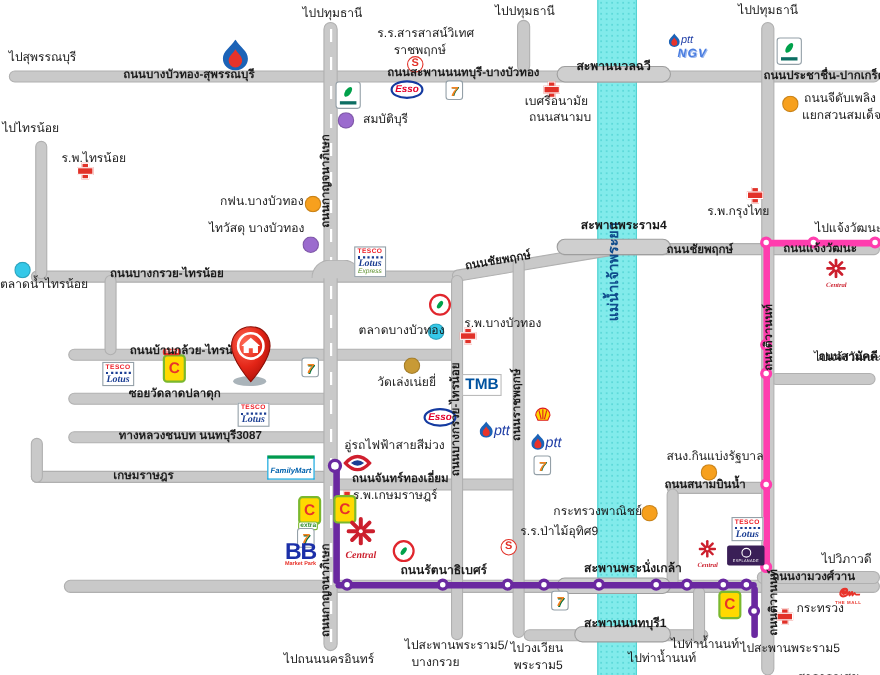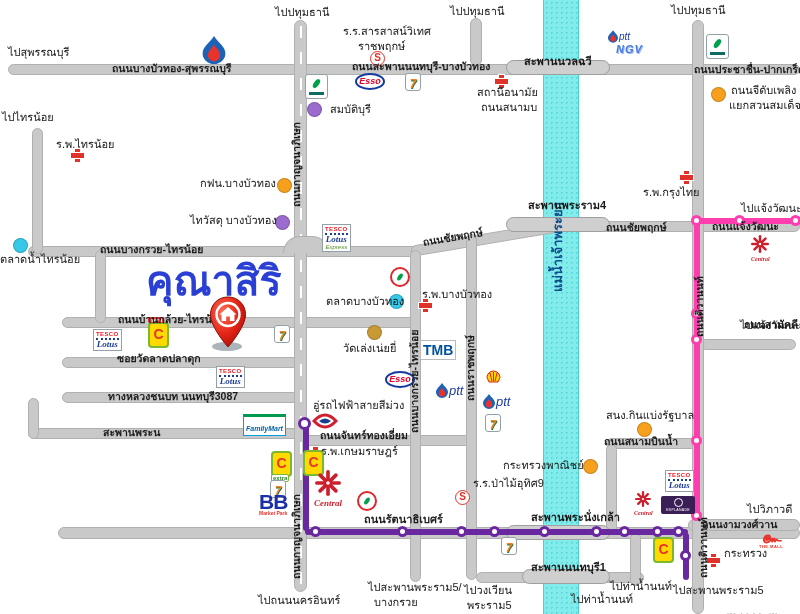--- a/index.html
+++ b/index.html
@@ -164,21 +164,21 @@
   <span class="L onr" style="left:112px;top:63px;">ถนนบางบัวทอง-สุพรรณบุรี</span>
   <span class="L onr" style="left:352px;top:61px;">ถนนสะพานนนทบุรี-บางบัวทอง</span>
   <span class="L onr" style="left:694px;top:64px;">ถนนประชาชื่น-ปากเกร็ด</span>
   <span class="L onr" style="left:100px;top:244px;">ถนนบางกรวย-ไทรน้อย</span>
   <span class="L onr" style="left:422px;top:237px;transform:rotate(-9.5deg);transform-origin:0 0;">ถนนชัยพฤกษ์</span>
   <span class="L onr" style="left:606px;top:222px;">ถนนชัยพฤกษ์</span>
   <span class="L onr" style="left:712px;top:221px;">ถนนแจ้งวัฒนะ</span>
   <span class="L onr" style="left:118px;top:314px;">ถนนบ้านกล้วย-ไทรน้อย</span>
   <span class="L onr" style="left:117px;top:353px;">ซอยวัดลาดปลาดุก</span>
   <span class="L onr" style="left:108px;top:391px;">ทางหลวงชนบท นนทบุรี3087</span>
-  <span class="L onr" style="left:103px;top:427px;">สะพานพระน</span>
+  <span class="L onr" style="left:103px;top:427px;">เกษมราษฎร</span>
   <span class="L onr" style="left:320px;top:430px;">ถนนจันทร์ทองเอี่ยม</span>
   <span class="L onr" style="left:364px;top:513px;font-size:11px;">ถนนรัตนาธิเบศร์</span>
   <span class="L onr" style="left:604px;top:436px;">ถนนสนามบินน้ำ</span>
   <span class="L onr" style="left:744px;top:319px;">ถนนสามัคคี</span>
   <span class="L onr" style="left:702px;top:519px;">ถนนงามวงศ์วาน</span>
   <span class="L onr v" style="left:291px;top:207px;">ถนนกาญจนาภิเษก</span>
   <span class="L onr v" style="left:291px;top:579px;">ถนนกาญจนาภิเษก</span>
   <span class="L onr v" style="left:409px;top:433px;">ถนนบางกรวย-ไทรน้อย</span>
   <span class="L onr v" style="left:465px;top:401px;">ถนนราชพฤกษ์</span>
   <span class="L onr v" style="left:694px;top:337px;">ถนนติวานนท์</span>
@@ -201,28 +201,28 @@
   <span class="L" style="left:368px;top:581px;">ไปสะพานพระราม5/</span>
   <span class="L" style="left:374px;top:596px;">บางกรวย</span>
   <span class="L" style="left:464px;top:584px;">ไปวงเวียน</span>
   <span class="L" style="left:467px;top:599px;">พระราม5</span>
   <span class="L" style="left:610px;top:580px;">ไปท่าน้ำนนท์</span>
   <span class="L" style="left:571px;top:593px;">ไปท่าน้ำนนท์</span>
   <span class="L" style="left:673px;top:584px;">ไปสะพานพระราม5</span>
 
   <span class="L" style="left:200px;top:177px;">กฟน.บางบัวทอง</span>
   <div class="dot" style="left:277px;top:178px;background:#f7a01d;"></div>
-  <span class="L" style="left:190px;top:214px;text-align:right;">ไทวัสดุ บางบัวทอง</span>
+  <span class="L" style="left:190px;top:202px;text-align:right;">ไทวัสดุ บางบัวทอง</span>
   <div class="dot" style="left:275px;top:215px;background:#9b6bce;"></div>
   <span class="L" style="left:330px;top:103px;">สมบัติบุรี</span>
   <div class="dot" style="left:307px;top:102px;background:#9b6bce;"></div>
   <span class="L" style="left:343px;top:25px;">ร.ร.สารสาสน์วิเทศ</span>
   <span class="L" style="left:358px;top:40px;">ราชพฤกษ์</span>
   <div class="lg slg" style="left:370px;top:51px;">S</div>
-  <span class="L" style="left:477px;top:86px;">สถานีอนามัย</span>
+  <span class="L" style="left:477px;top:86px;">เบศรีอนามัย</span>
   <span class="L" style="left:481px;top:101px;">ถนนสนามบ</span>
   <div class="cross" style="left:494px;top:74px;">
       <i class="cv"></i>
       <i class="ch"></i>
     </div>
   <span class="L" style="left:731px;top:84px;">ถนนจีดับเพลิง</span>
   <span class="L" style="left:729px;top:99px;">แยกสวนสมเด็จ</span>
   <div class="dot" style="left:711px;top:87px;background:#f7a01d;"></div>
   <span class="L" style="left:643px;top:186px;">ร.พ.กรุงไทย</span>
   <div class="cross" style="left:679px;top:170px;">
@@ -392,21 +392,20 @@
         <g fill="#cc1f2d">
           <rect x="8.6" y="0" width="2.8" height="20" rx="1.4"></rect>
           <rect x="8.6" y="0" width="2.8" height="20" rx="1.4" transform="rotate(45 10 10)"></rect>
           <rect x="8.6" y="0" width="2.8" height="20" rx="1.4" transform="rotate(90 10 10)"></rect>
           <rect x="8.6" y="0" width="2.8" height="20" rx="1.4" transform="rotate(135 10 10)"></rect>
           <circle cx="10" cy="10" r="3.4"></circle>
         </g>
         <circle cx="10" cy="10" r="1.4" fill="#fff"></circle>
       </svg><span class="wd">Central</span></div>
 
-  <div class="title">คุณาสิริ</div>
   <div class="pinshadow"></div>
   <svg class="pin" width="40" height="54" viewBox="0 0 40 54">
     <defs>
         <radialGradient id="pg" cx="35%" cy="30%" r="80%">
           <stop offset="0%" stop-color="#ff6a55"></stop>
           <stop offset="55%" stop-color="#e32517"></stop>
           <stop offset="100%" stop-color="#a80d05"></stop>
         </radialGradient>
       </defs>
     <path d="M20 2 C9.5 2 2.5 10 2.5 19.5 C2.5 32.5 20 52 20 52 C20 52 37.5 32.5 37.5 19.5 C37.5 10 30.5 2 20 2 Z" fill="url(#pg)" stroke="#8b0f06" stroke-width="1"></path>

